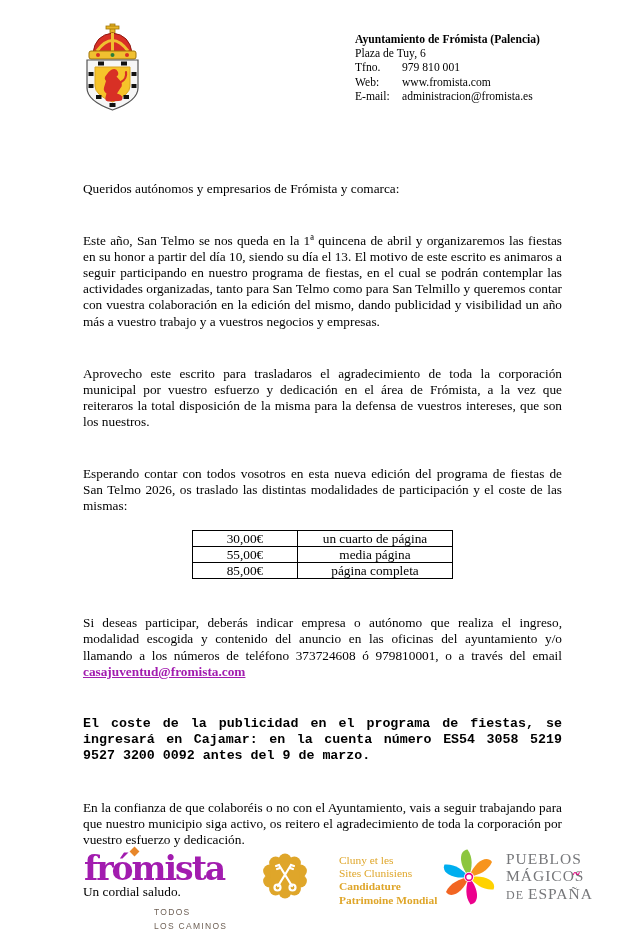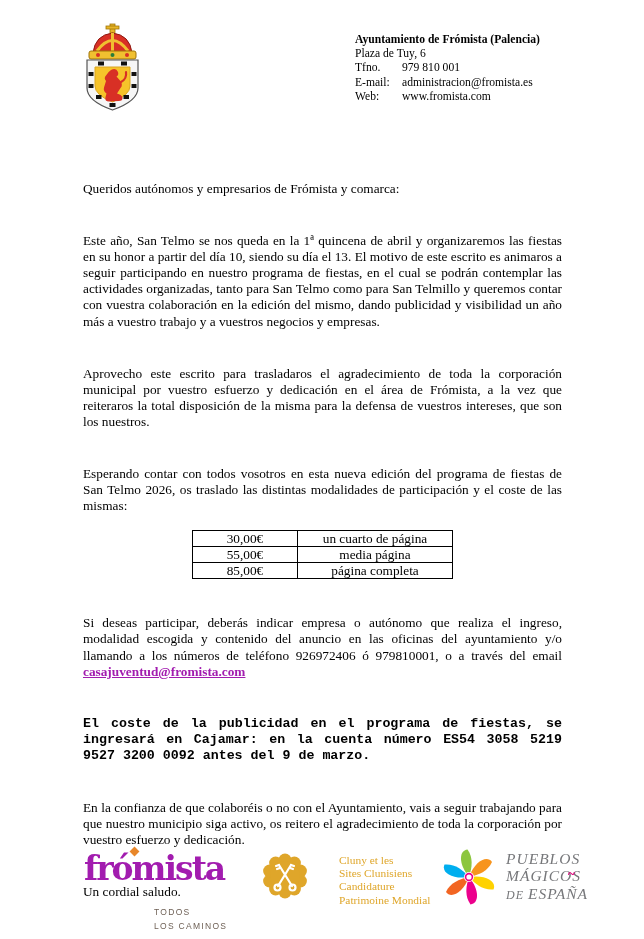--- a/index.html
+++ b/index.html
@@ -33,24 +33,24 @@
 
   
   .footer { position:absolute; left:0; top:840px; width:644px; height:95px; }
   .fromista-logo { position:absolute; left:84px; top:12px; width:160px; }
   .fromista-word { font-family:"DejaVu Serif", serif; font-weight:bold; font-size:33px; letter-spacing:-2px; color:#a21caf; line-height:34px; }
   .diamond { position:absolute; left:47px; top:-4px; width:7px; height:7px; background:#e8872a; transform:rotate(45deg); }
   .fromista-tagline { margin-left:70px; margin-top:19px; font-family:"Liberation Sans", sans-serif; font-size:8.5px; letter-spacing:1.3px; color:#6f6156; line-height:14px; }
 
   .cluny-logo { position:absolute; left:261px; top:12px; display:flex; align-items:flex-start;gap:24px; }
   .cluny-text { margin-left:6px; margin-top:2px; color:#dfa62a; font-size:11.4px; line-height:13.2px; }
-  .cluny-text .b { font-weight:normal; }
+  .cluny-text .b { font-weight:bold; }
 
   .pueblos-logo { position:absolute; left:441px; top:8px; display:flex; align-items:center; }
-  .pueblos-text { margin-left:9px; color:#76777a; font-size:15.5px; line-height:17.5px; letter-spacing:1px; position:relative;font-style:italic; }
+  .pueblos-text { margin-left:9px; color:#76777a; font-size:15.5px; line-height:17.5px; letter-spacing:1px; position:relative; }
   .pueblos-text .small { font-size:12px; }
   .pink-tilde { position:absolute; right:12px; bottom:30px; color:#e5007e; font-weight:bold; font-size:13px; line-height:0; }
 </style>
 </head>
 <body>
 
 <div class="page">
 
   <svg class="coat" width="74" height="90" viewBox="0 0 74 90">
 
@@ -84,26 +84,26 @@
   </svg>
 
   <div class="org-block">
     <div class="org-name">Ayuntamiento de Frómista (Palencia)</div>
     <div>Plaza de Tuy, 6</div>
     <div class="contact-row">
       <span class="lbl">Tfno.</span>
       <span>979 810 001</span>
     </div>
     <div class="contact-row">
+      <span class="lbl">Web:</span>
+      <span>www.fromista.com</span>
+    </div>
+    <div class="contact-row">
       <span class="lbl">E-mail:</span>
       <span>administracion@fromista.es</span>
-    </div>
-    <div class="contact-row">
-      <span class="lbl">Web:</span>
-      <span>www.fromista.com</span>
     </div>
   </div>
 
   <div class="letter-body">
     <p>Queridos autónomos y empresarios de Frómista y comarca:</p>
     <p class="just">Este año, San Telmo se nos queda en la 1ª quincena de abril y organizaremos las fiestas en su honor a partir del día 10, siendo su día el 13. El motivo de este escrito es animaros a seguir participando en nuestro programa de fiestas, en el cual se podrán contemplar las actividades organizadas, tanto para San Telmo como para San Telmillo y queremos contar con vuestra colaboración en la edición del mismo, dando publicidad y visibilidad un año más a vuestro trabajo y a vuestros negocios y empresas.</p>
     <p class="just">Aprovecho este escrito para trasladaros el agradecimiento de toda la corporación municipal por vuestro esfuerzo y dedicación en el área de Frómista, a la vez que reiteraros la total disposición de la misma para la defensa de vuestros intereses, que son los nuestros.</p>
     <p class="just">Esperando contar con todos vosotros en esta nueva edición del programa de fiestas de San Telmo 2026, os traslado las distintas modalidades de participación y el coste de las mismas:</p>
 
     <table class="pricing">
@@ -116,21 +116,21 @@
           <td class="price">55,00€</td>
           <td>media página</td>
         </tr>
         <tr>
           <td class="price">85,00€</td>
           <td>página completa</td>
         </tr>
       </tbody>
     </table>
 
-    <p class="just"><span>Si deseas participar, deberás indicar empresa o autónomo que realiza el ingreso, modalidad escogida y contenido del anuncio en las oficinas del ayuntamiento y/o llamando a los números de teléfono 926972406 ó 979810001, o a través del email </span><a class="email-link" href="#">casajuventud@fromista.com</a></p>
+    <p class="just"><span>Si deseas participar, deberás indicar empresa o autónomo que realiza el ingreso, modalidad escogida y contenido del anuncio en las oficinas del ayuntamiento y/o llamando a los números de teléfono 373724608 ó 979810001, o a través del email </span><a class="email-link" href="#">casajuventud@fromista.com</a></p>
 
     <p class="just bold">El coste de la publicidad en el programa de fiestas, se ingresará en Cajamar: en la cuenta número ES54 3058 5219 9527 3200 0092 antes del 9 de marzo.</p>
     <p class="just">En la confianza de que colaboréis o no con el Ayuntamiento, vais a seguir trabajando para que nuestro municipio siga activo, os reitero el agradecimiento de toda la corporación por vuestro esfuerzo y dedicación.</p>
     <p class="closing">Un cordial saludo.</p>
     <p class="dateline">En Frómista, a 4 de febrero de 2026</p>
     <p class="signature">Fdo. Feliciano Montes Barberena</p>
   </div>
 
   <div class="footer">
 

